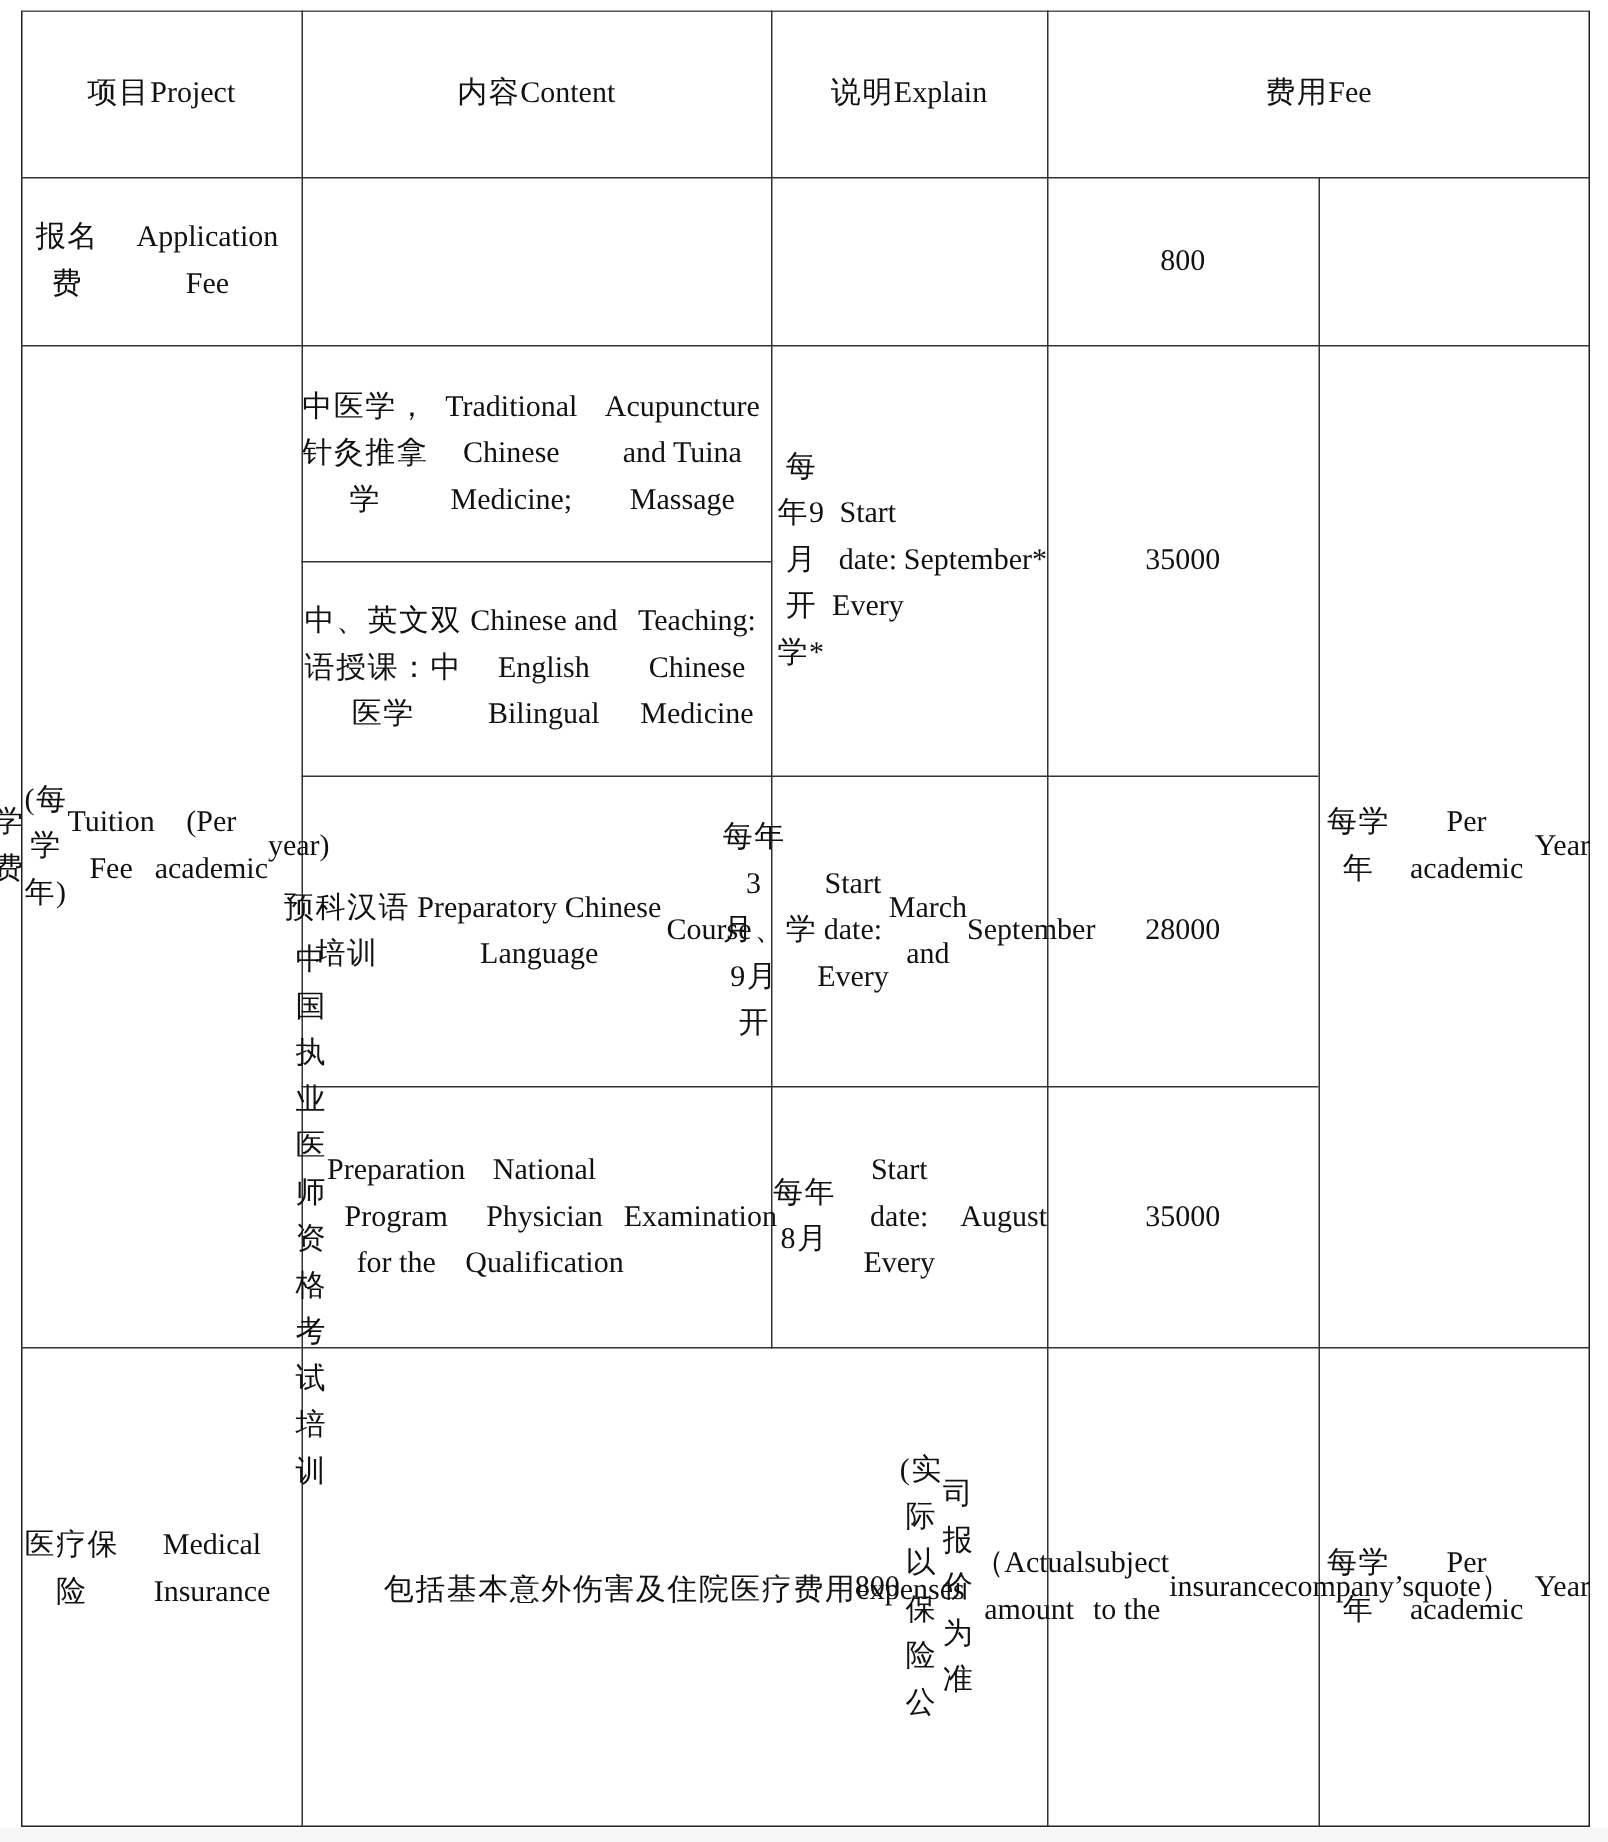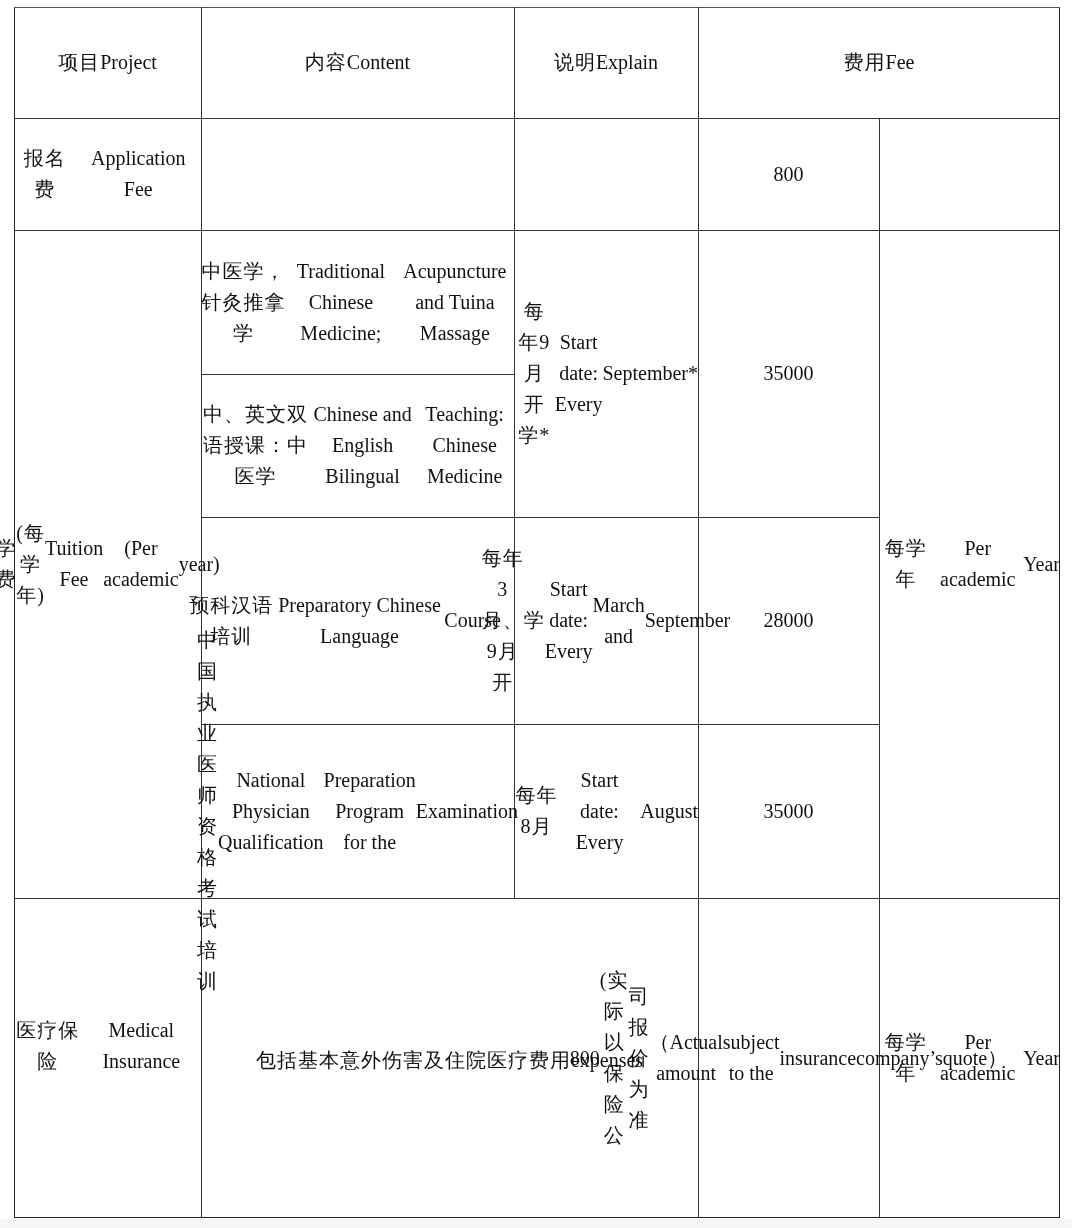--- a/index.html
+++ b/index.html
@@ -131,22 +131,22 @@
     <p>March and</p>
     <p>September</p>
   </div>
   <div class="cell" style="left:698px; top:517px; width:181px; height:207px;">
     <p>28000</p>
   </div>
 
   <div class="cell" style="left:201px; top:724px; width:313px; height:174px;">
     <p class="zh">中国执业医师资格考试培训</p>
     <div class="gap"></div>
+    <p>Preparation Program for the</p>
     <p>National Physician Qualification</p>
-    <p>Preparation Program for the</p>
     <p>Examination</p>
   </div>
   <div class="cell" style="left:514px; top:724px; width:184px; height:174px;">
     <p class="zh">每年8月</p>
     <div class="gap"></div>
     <p>Start date: Every</p>
     <p>August</p>
   </div>
   <div class="cell" style="left:698px; top:724px; width:181px; height:174px;">
     <p>35000</p>

